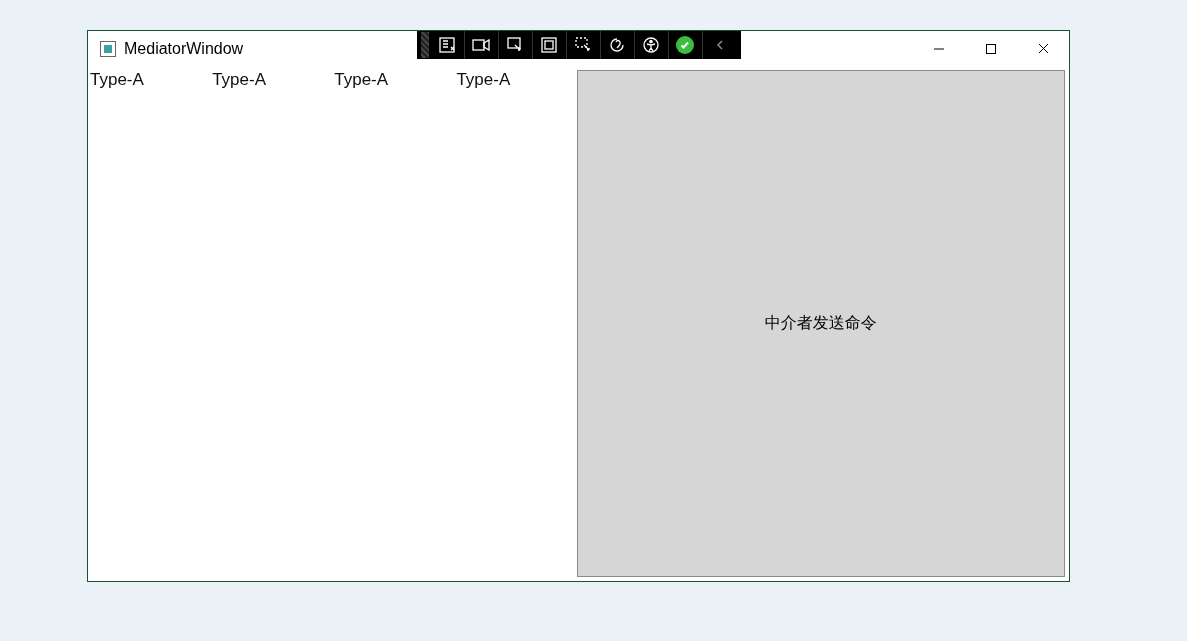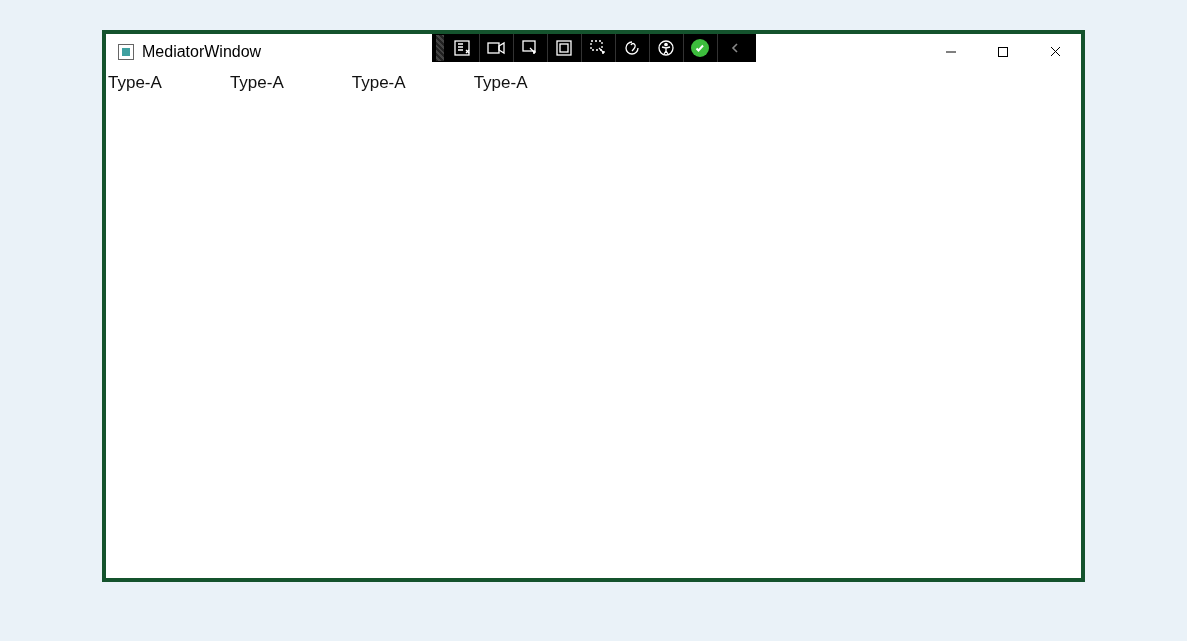--- a/index.html
+++ b/index.html
@@ -15,24 +15,23 @@
       position: relative;
       overflow: hidden;
     }
     .window {
       position: absolute;
       left: 87px;
       top: 30px;
       width: 983px;
       height: 552px;
       background: #fff;
-      border: 4px solid #14532d;
+      border: 1px solid #14532d;
       display: flex;
       flex-direction: column;
-      margin-left: 15px;
     }
     .titlebar {
       height: 35px;
       display: flex;
       align-items: center;
       position: relative;
       background: #fff;
       flex-shrink: 0;
     }
     .app-icon {
@@ -237,14 +236,17 @@
       <div class="row">
         <span>Type-A</span>
       </div>
       <div class="row">
         <span>Type-A</span>
       </div>
       <div class="row">
         <span>Type-A</span>
       </div>
     </div>
+    <div class="right-pane">
+      <span>中介者发送命令</span>
+    </div>
   </div>
 </div>
 
 </body></html>

